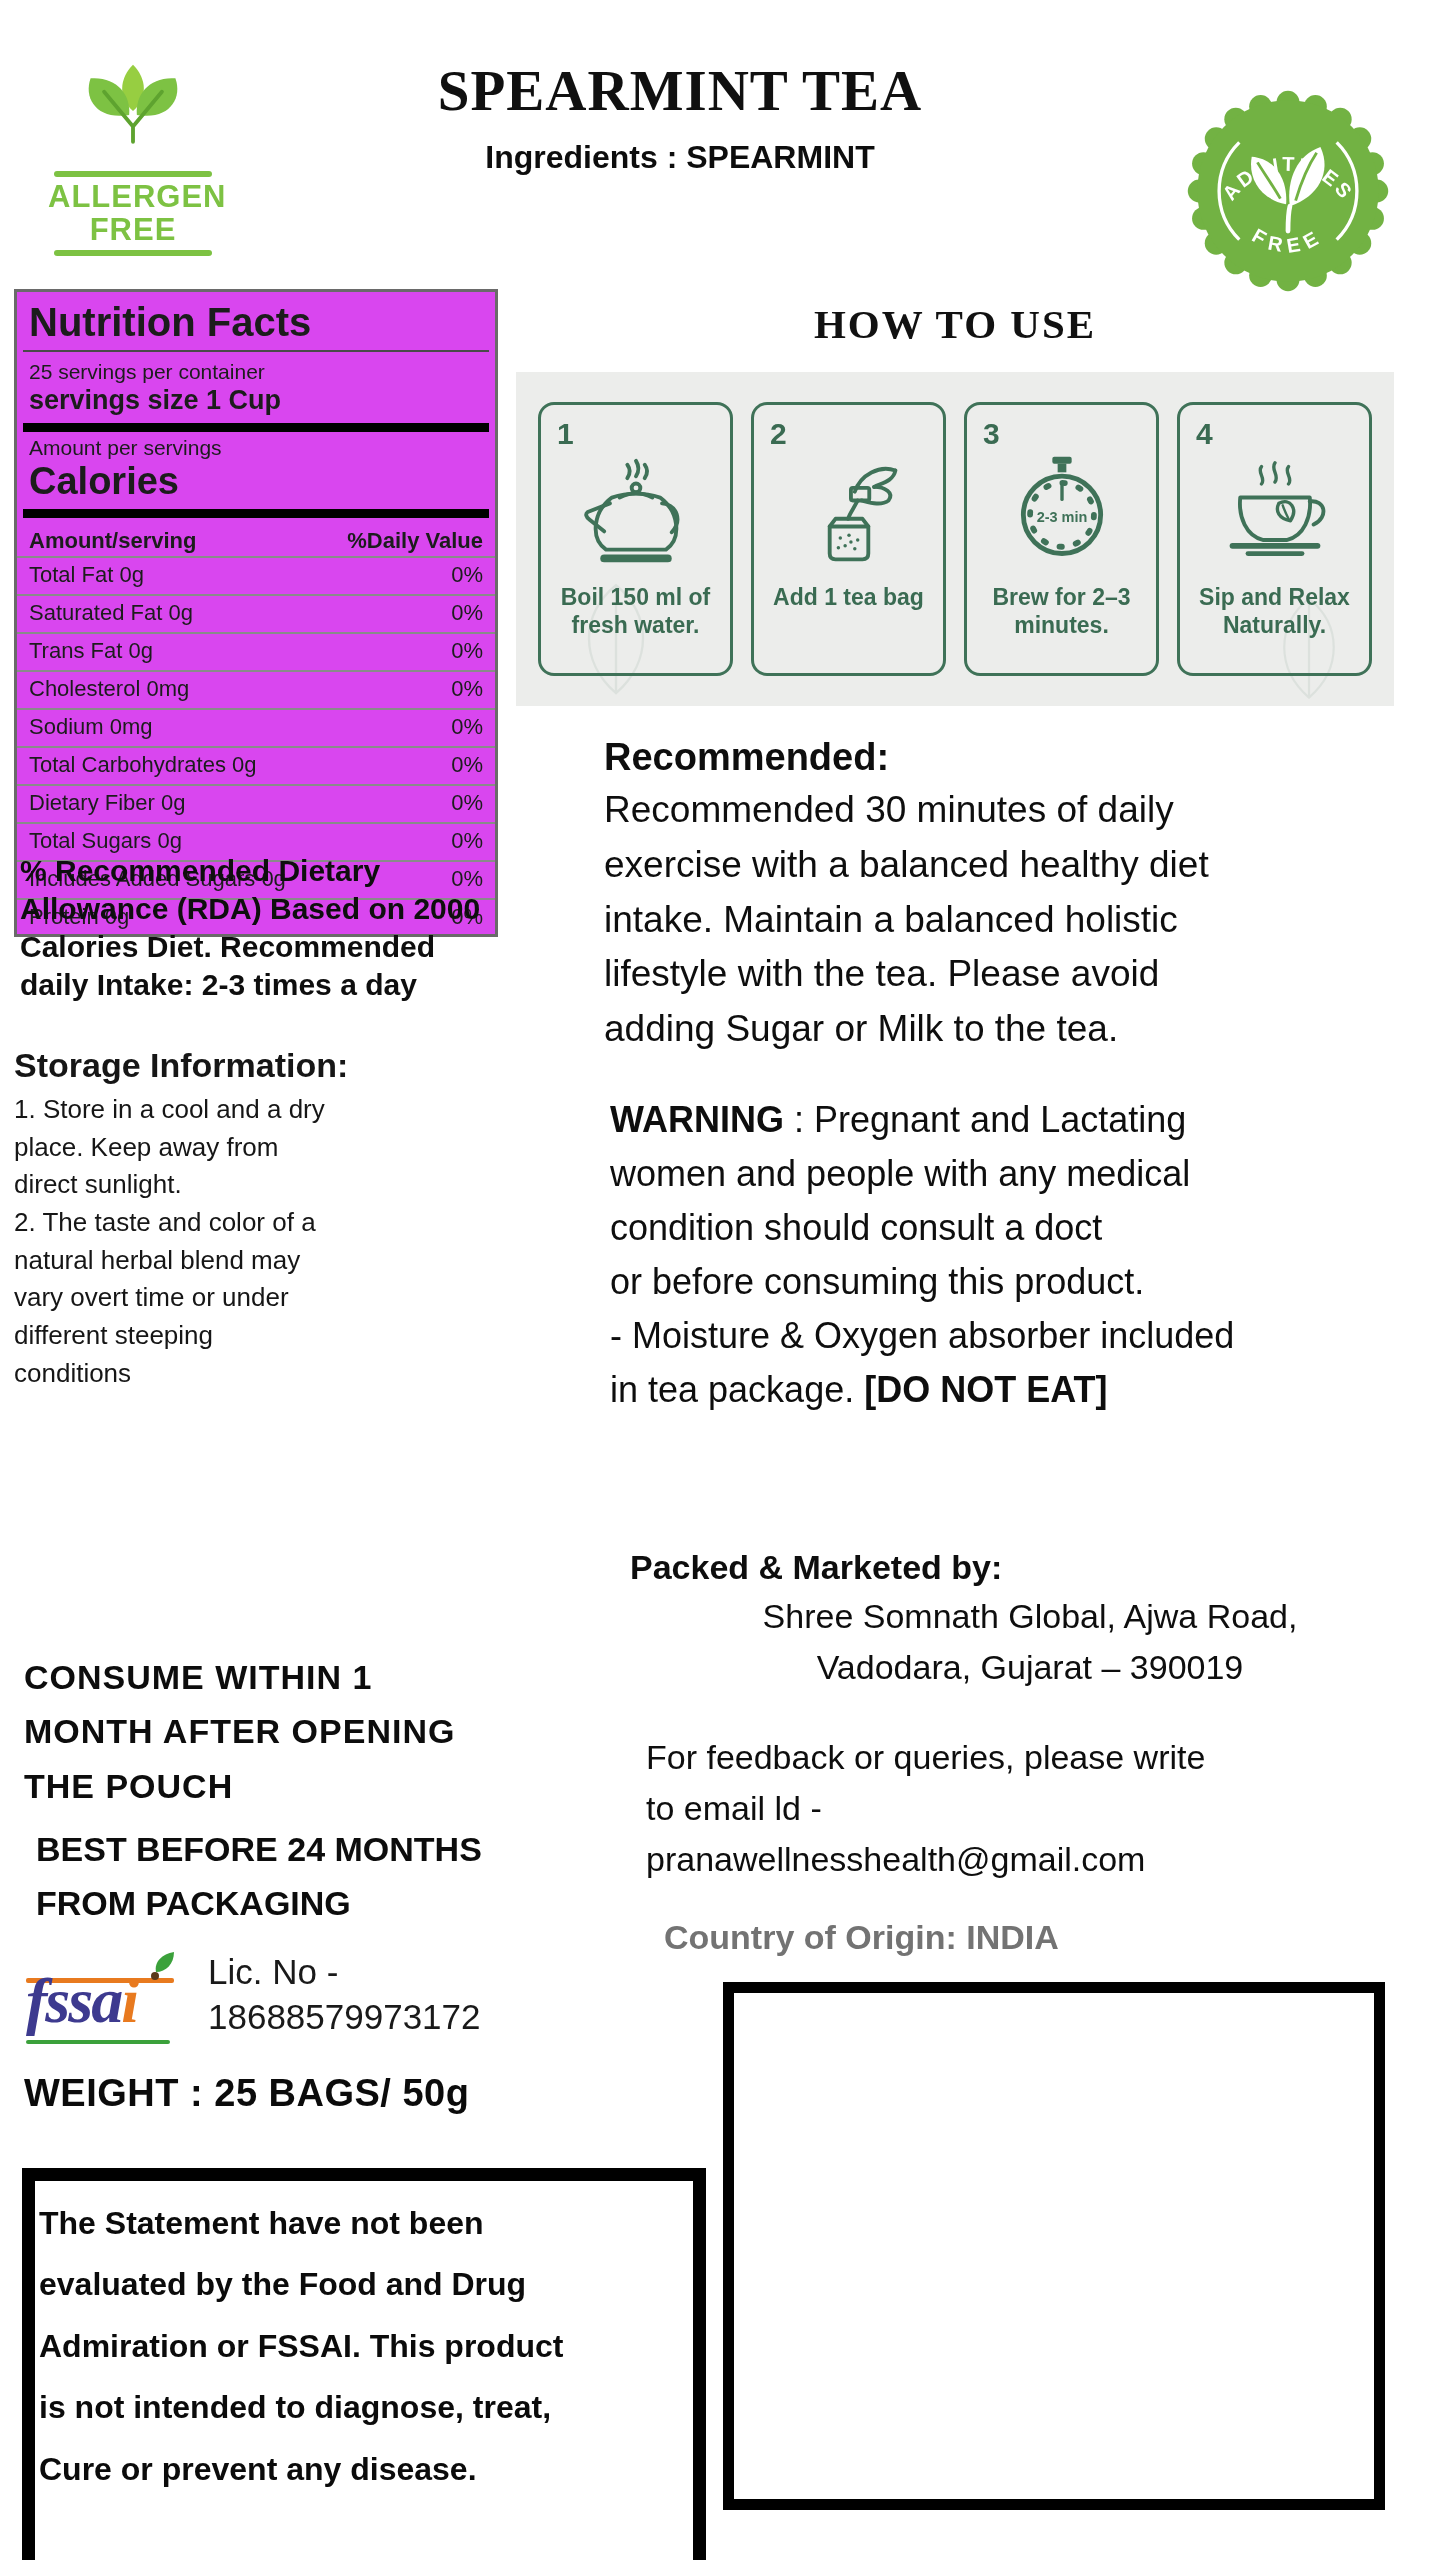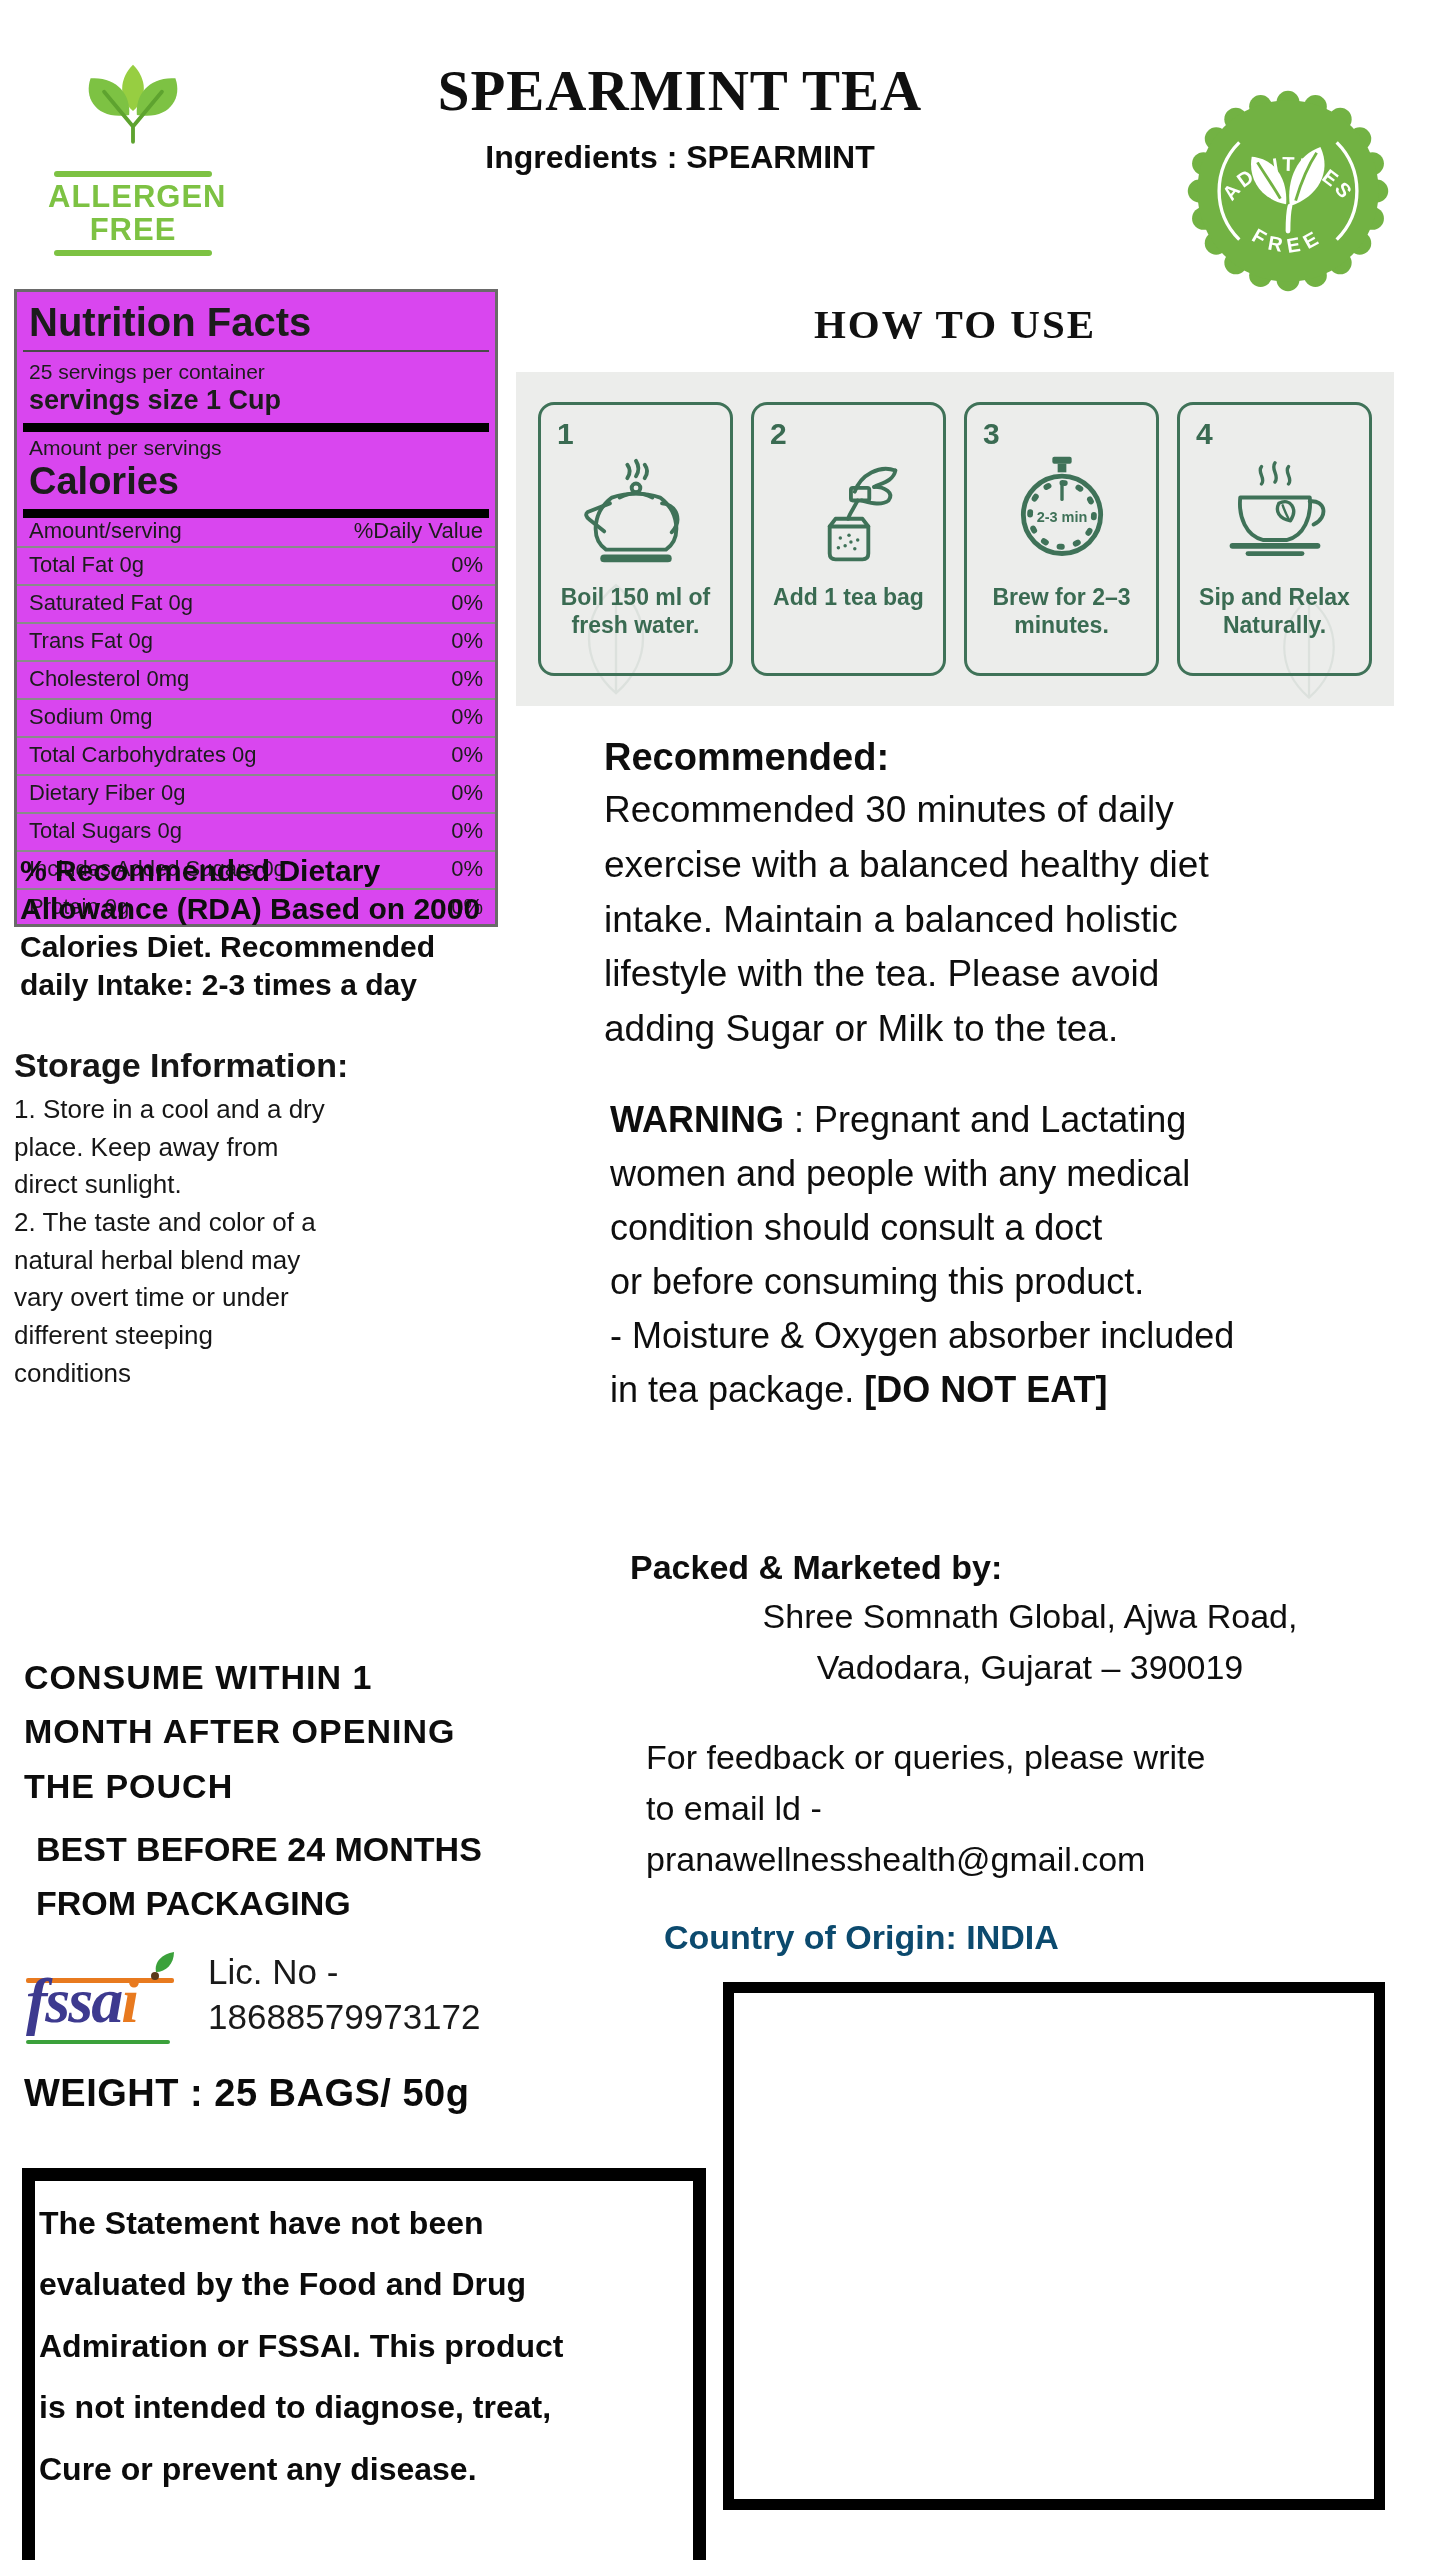--- a/index.html
+++ b/index.html
@@ -19,21 +19,21 @@
 
   
   .nutri{left:14px;top:289px;width:484px;border:3px solid #6a6a6a;background:#d946ef;box-sizing:border-box;color:#1c1c1c;}
   .nf-title{font-size:40px;font-weight:bold;padding:8px 12px 5px;}
   .nf-rule{border-top:2px solid #4a4a4a;margin:0 6px;}
   .nf-serv{padding:7px 12px 6px;font-size:21px;line-height:1.2;}
   .nf-serv b{display:block;font-size:27px;}
   .nf-bar{height:9px;background:#000;margin:0 6px;}
   .nf-cal{padding:4px 12px 6px;font-size:21px;}
   .nf-cal b{display:block;font-size:38px;}
-  .nf-head{display:flex;justify-content:space-between;padding:0 12px 0;font-weight:normal;font-size:22px;}
+  .nf-head{display:flex;justify-content:space-between;padding:10px 12px 0;font-weight:bold;font-size:22px;}
   .nf-row{display:flex;justify-content:space-between;padding:4px 12px;font-size:22px;}
   .nf-rows .nf-row{border-top:2px solid #8a8a8a;margin-top:2px;}
 
   .rda{left:20px;top:852px;width:580px;font-weight:bold;font-size:30px;line-height:1.27;color:#0e0e0e;}
   .storage{left:14px;top:1046px;width:610px;color:#161616;}
   .storage h3{margin:0 0 6px;font-size:34px;}
   .storage .body{font-size:26px;line-height:1.45;}
   .consume{left:24px;top:1650px;font-size:34px;font-weight:bold;line-height:1.6;letter-spacing:1px;color:#0d0d0d;}
   .best{left:36px;top:1822px;font-size:34px;font-weight:bold;line-height:1.6;color:#0d0d0d;}
 
@@ -64,21 +64,21 @@
 
   
   .recommended{left:604px;top:736px;width:845px;color:#0e0e0e;}
   .recommended h3{margin:0;font-size:38px;}
   .recommended .body{font-size:37px;line-height:1.48;margin-top:4px;}
   .warn{left:610px;top:1093px;width:845px;font-size:36px;line-height:1.5;color:#0e0e0e;}
   .packed{left:630px;top:1548px;width:800px;color:#0e0e0e;}
   .packed h3{margin:0 0 4px;font-size:34px;}
   .packed .body{font-size:34px;line-height:1.5;text-align:center;}
   .feedback{left:646px;top:1732px;width:790px;font-size:34px;line-height:1.5;color:#0e0e0e;}
-  .country{left:664px;top:1918px;font-size:34px;font-weight:bold;color:#0c4a6e;}
+  .country{left:664px;top:1918px;font-size:34px;font-weight:bold;color:#737373;}
   .empty-box{left:723px;top:1982px;width:662px;height:528px;border:11px solid #000;box-sizing:border-box;background:#fff;}
 
   .gicon{stroke:#3F7258;fill:none;stroke-width:4;stroke-linecap:round;stroke-linejoin:round;}
 </style>
 </head>
 <body>
 
 <div class="canvas">
 
   <div class="abs allergen">

